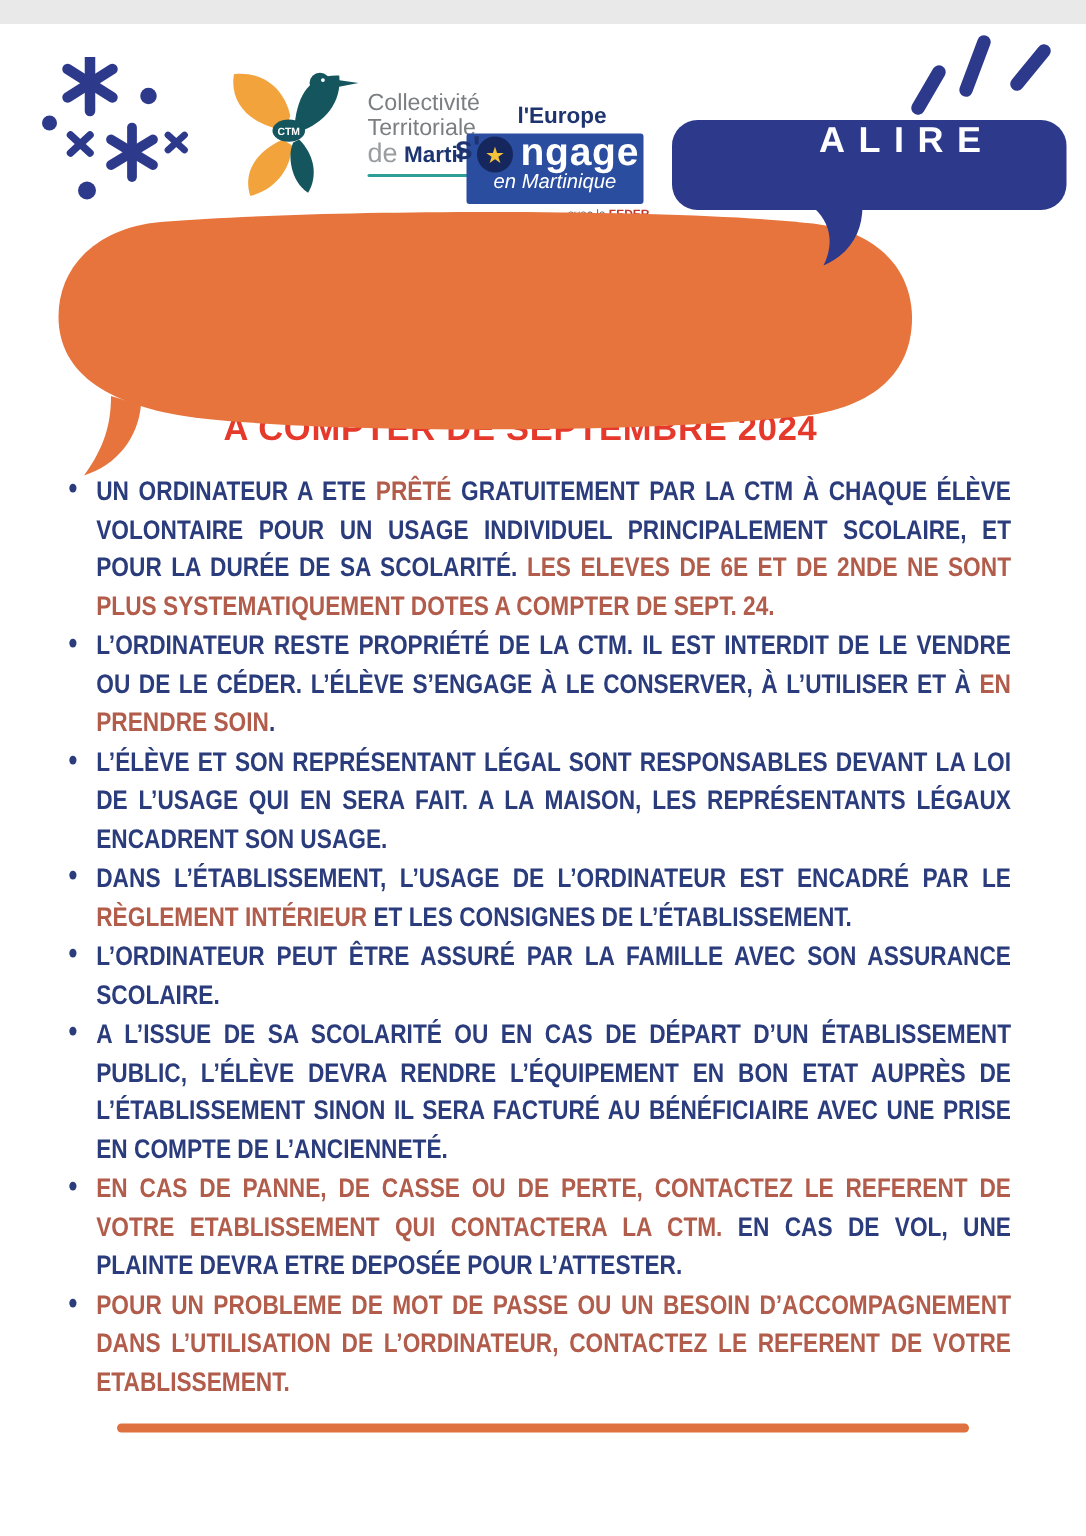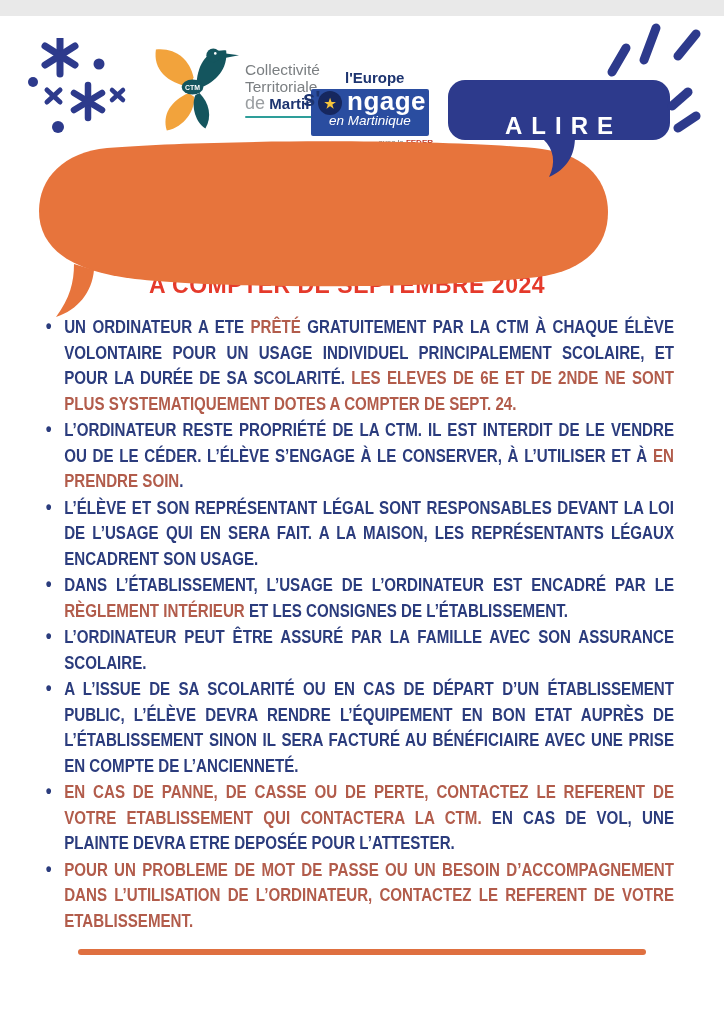--- a/index.html
+++ b/index.html
@@ -23,21 +23,21 @@
   .eu-prefix{position:absolute;left:0px;top:14px;color:#1d3470;font-size:22px;}
   .eu-circle{position:absolute;left:15px;top:19px;width:24px;height:24px;border-radius:50%;
     background:#16275e;display:flex;align-items:center;justify-content:center;
     color:#f5c33b;font-size:13px;}
   .eu-engage{position:absolute;left:44px;top:14px;color:#fff;font-size:26px;letter-spacing:.5px;}
   .eu-region{position:absolute;left:26px;top:41px;color:#fff;font-size:13.5px;font-weight:normal;font-style:italic;}
   .eu-feder{position:absolute;right:0px;top:66px;font-size:8px;color:#666;font-weight:normal;}
   .eu-feder b{color:#c0392b;}
   
   .badge{position:absolute;left:448px;top:64px;width:222px;height:60px;background:#2d3a8c;
-    border-radius:17px;display:flex;align-items:flex-end;justify-content:center;z-index:6;}
+    border-radius:17px;display:flex;align-items:flex-start;justify-content:center;z-index:6;padding-left:41px;}
   .badge span{color:#fff;font-size:24px;font-weight:bold;letter-spacing:9px;padding-left:9px;}
   .badge-tail{position:absolute;left:543px;top:121px;z-index:6;}
   .deco-rays{position:absolute;left:600px;top:6px;width:120px;height:112px;z-index:6;}
   
   .bubble-svg{position:absolute;left:32px;top:124px;z-index:2;}
   .bubble-title{position:absolute;left:60px;top:141px;width:530px;z-index:3;
     text-align:center;color:#ffffff;font-weight:bold;}
   .bubble-title .t1{font-size:33px;letter-spacing:1.5px;line-height:40px;}
   .bubble-title .t2{font-size:33px;letter-spacing:1.5px;line-height:40px;margin-top:14px;}
   

